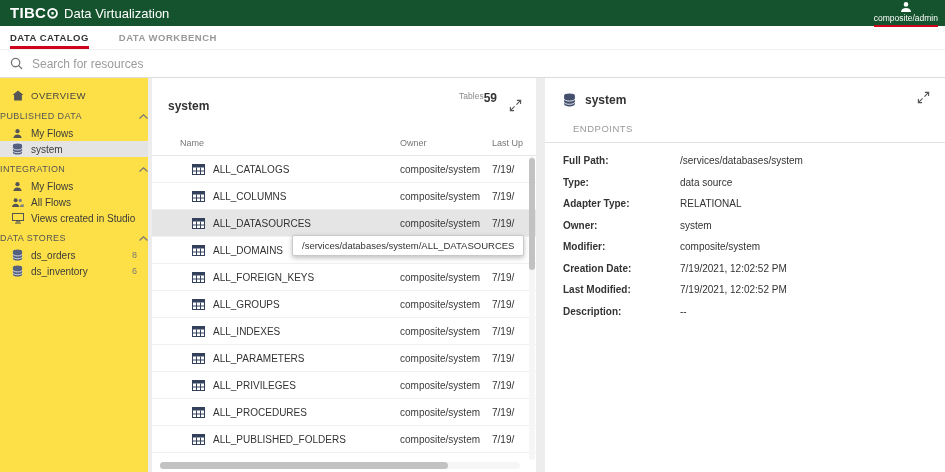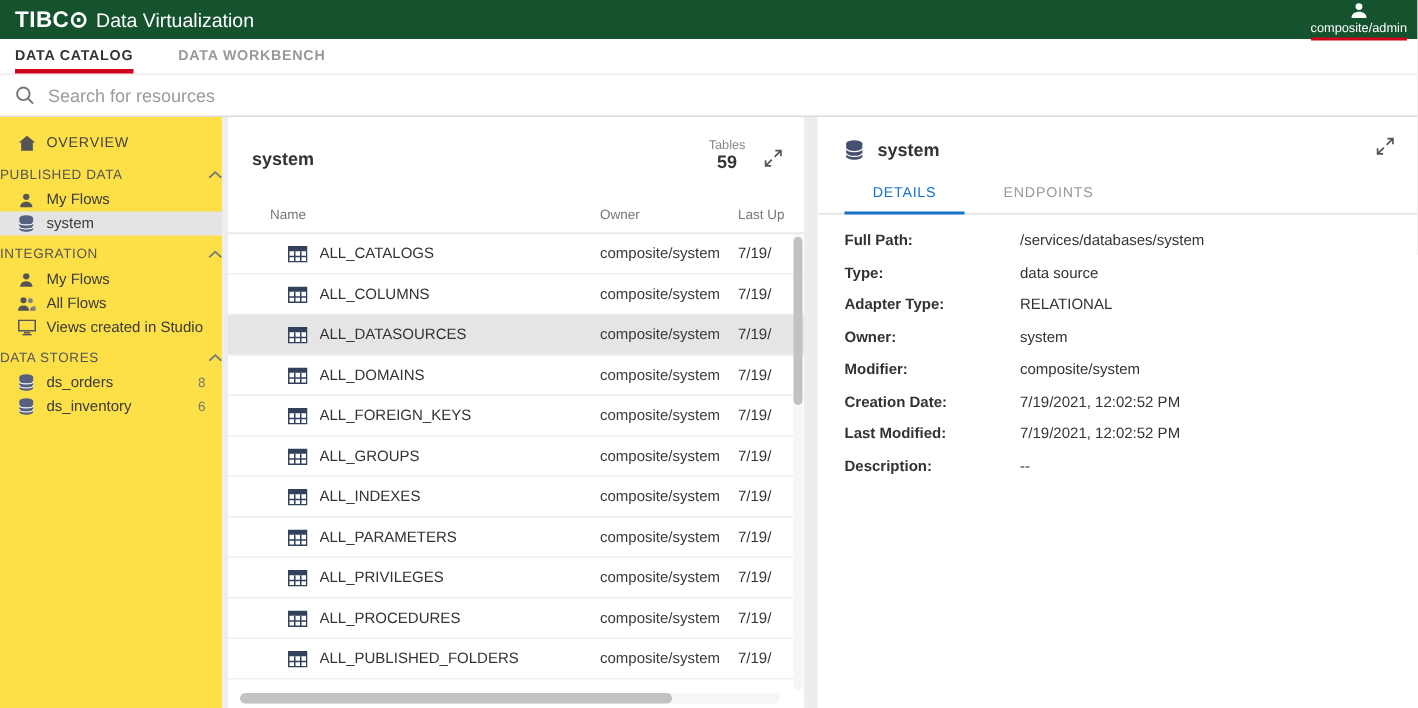--- a/index.html
+++ b/index.html
@@ -34,21 +34,21 @@
 .side-item .icon{width:13px;display:flex;justify-content:center;flex-shrink:0}
 .side-overview{height:18px;font-size:9.5px;letter-spacing:.5px;color:#444}
 .section-header{display:flex;align-items:center;justify-content:space-between;height:18px;margin-top:3px;padding:0 0;font-size:9px;letter-spacing:.4px;color:#555;cursor:pointer}
 .badge{margin-left:auto;font-size:9px;color:#777}
 
 
 .table-panel{width:384px;background:#fff;margin-left:4px;position:relative;flex-shrink:0}
 .tp-head{display:flex;justify-content:space-between;align-items:flex-start;padding:13px 14px 0 16px;height:52px}
 .tp-title{font-size:12px;font-weight:bold;color:#333;margin-top:8px}
 .tp-count-wrap{display:flex;align-items:flex-start;gap:12px}
-.tp-count{display:flex;flex-direction:column;align-items:center}
+.tp-count{display:flex;align-items:flex-start}
 .tp-count-label{font-size:8.5px;color:#888}
 .tp-count-num{font-size:12px;font-weight:bold;color:#333}
 .tp-expand{margin-top:8px;cursor:pointer}
 .col-header{display:flex;align-items:center;height:26px;border-bottom:1px solid #e6e6e6;font-size:9px;color:#777}
 .col-name{margin-left:28px;width:220px}
 .col-owner{width:92px}
 .t-row{display:flex;align-items:center;height:27px;border-bottom:1px solid #f0f0f0;font-size:10px;color:#333;cursor:pointer}
 .t-row.selected{background:#e5e5e5}
 .t-icon{margin-left:40px;width:13px;flex-shrink:0}
 .t-name{margin-left:8px;width:187px;white-space:nowrap;overflow:hidden}
@@ -398,20 +398,21 @@
               <line x1="8.5" y1="3.5" x2="8.5" y2="10.5" stroke="#33415c"></line>
               <line x1=".5" y1="7" x2="12.5" y2="7" stroke="#33415c"></line>
             </svg>
           </span>
           <span class="t-name">ALL_PUBLISHED_FOLDERS</span>
           <span class="t-owner">composite/system</span>
           <span class="t-last">7/19/</span>
         </div>
       </div>
 
+    <div class="tooltip">/services/databases/system/ALL_DATASOURCES</div>
 
     <div class="v-scroll">
       <div class="v-thumb"></div>
     </div>
     <div class="h-scroll">
       <div class="h-thumb"></div>
     </div>
   </main>
 
   <section class="details-panel">
@@ -424,21 +425,20 @@
           </svg>
       </span>
       <span class="dp-title">system</span>
     </div>
     <span class="dp-expand">
       <svg width="13" height="13" viewBox="0 0 14 14">
           <path d="M8.5 1.5h4v4M5.5 12.5h-4v-4M12.5 1.5L8 6M1.5 12.5L6 8" stroke="#555" stroke-width="1.2" fill="none"></path>
         </svg>
     </span>
     <div class="dp-tabs">
-      <div class="dp-tab active">DETAILS</div>
       <div class="dp-tab">ENDPOINTS</div>
     </div>
     <div class="fields">
 
         <div class="field">
           <span class="f-label">Full Path:</span>
           <span class="f-value">/services/databases/system</span>
         </div>
 
         <div class="field">

